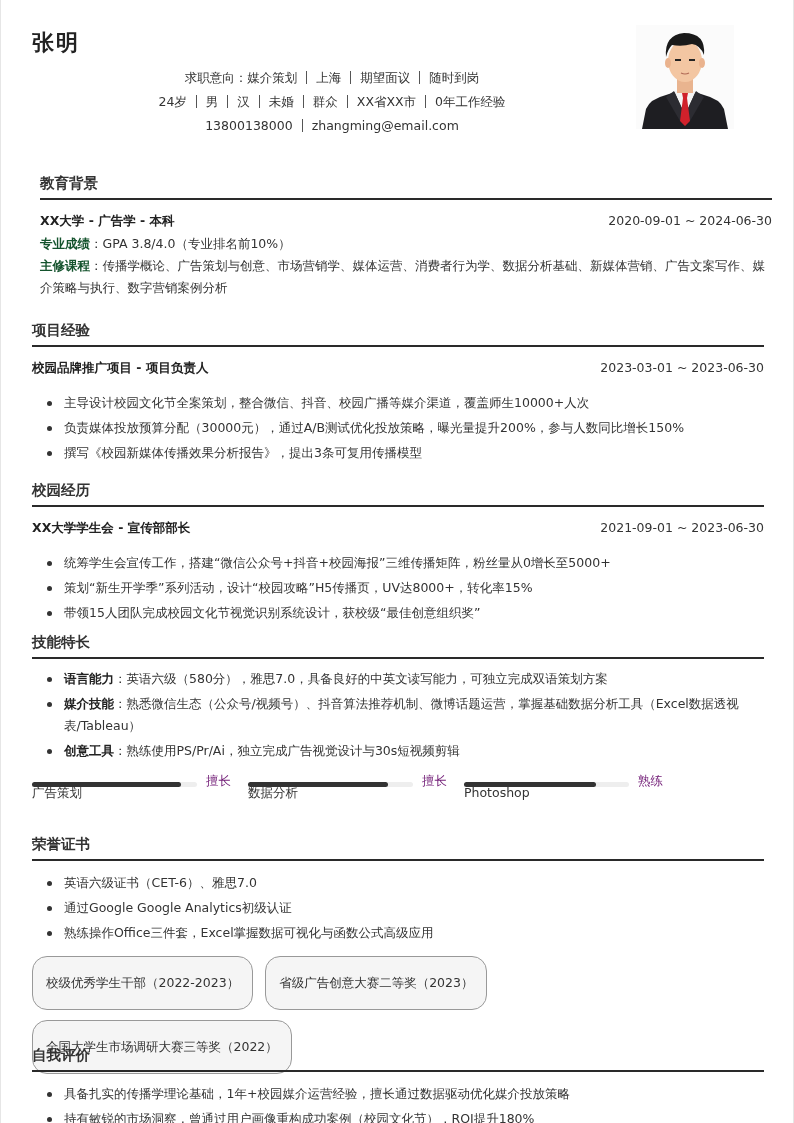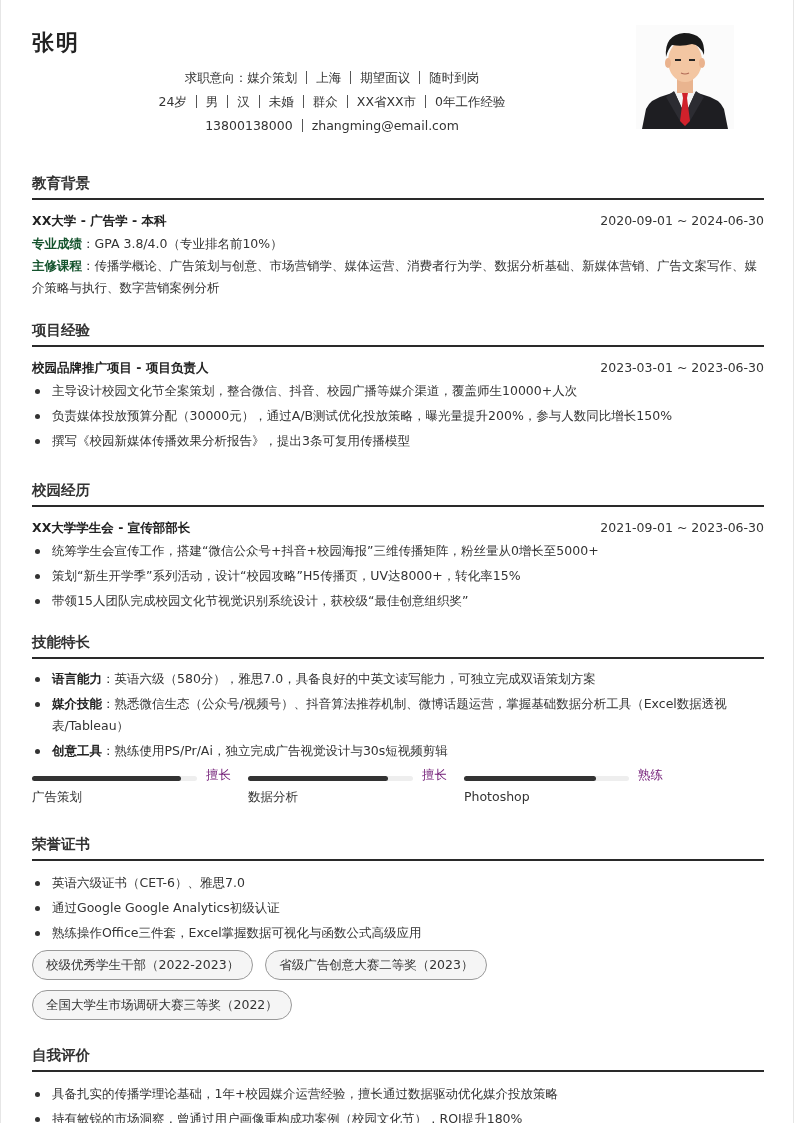--- a/index.html
+++ b/index.html
@@ -27,38 +27,38 @@
   }
   
   .section { position: absolute; left: 0; width: 732px; }
   .sec-title { font-size: 14.5px; font-weight: bold; color: #333; height: 22px; line-height: 22px; }
   .sec-rule { height: 1.5px; background: #2a2a2a; margin-top: 4px; }
   .row { position: relative; font-size: 12.5px; line-height: 24px; height: 24px; }
   .row .left { font-weight: bold; color: #222; }
   .row .date { position: absolute; right: 0; top: 0; color: #333; font-weight: normal; }
   .para { font-size: 12.5px; line-height: 22px; color: #333; }
   .para b { color: #14532d; }
-  ul.bul { list-style: none; margin: 0; padding: 0; }
+  ul.bul { list-style: none; margin: 12px; padding: 0; }
   ul.bul li { position: relative; padding-left: 20px; font-size: 12.5px; line-height: 22px; color: #333; margin-bottom: 3px; }
   ul.bul li::before {
     content: ""; position: absolute; left: 3px; top: 9px; width: 5px; height: 5px; border-radius: 50%; background: #333;
   }
   ul.bul li b { color: #222; }
   
   .skills-bars { position: relative; height: 36px; margin-top: 6px; }
   .skill { position: absolute; top: 0; width: 200px; }
   .skill .track { position: absolute; left: 0; top: 8px; width: 165px; height: 5px; background: #eeeeee; border-radius: 3px; }
   .skill .fill { height: 5px; background: #333; border-radius: 3px; }
   .skill .lvl { position: absolute; left: 174px; top: -1px; font-size: 12.5px; color: #701a75; white-space: nowrap; }
-  .skill .nm { position: absolute; left: 0; top: 21px; font-size: 12.5px; color: #333; white-space: nowrap; }
+  .skill .nm { position: absolute; left: 0; top: 11px; font-size: 12.5px; color: #333; white-space: nowrap; }
   
   .tags { display: flex; flex-wrap: wrap; gap: 10px 12px; margin-top: 6px; width: 560px; }
   .tag {
     border: 1px solid #999; border-radius: 15px; background: #f5f5f5;
-    font-size: 12.5px; color: #333; padding: 0 13px; height: 28px; line-height: 28px;
+    font-size: 12.5px; color: #333; padding: 12px 13px; height: 28px; line-height: 28px;
   }
 </style>
 </head>
 <body>
 
 <div class="page">
 
   <div class="header">
     <div class="name">张明</div>
 
@@ -97,21 +97,21 @@
         <path d="M30 32 Q28 10 48 8 Q70 8 68 30 Q64 20 56 19 Q46 22 36 20 Q32 24 30 32 Z" fill="#1a1a1a"></path>
 
         <rect x="39" y="34" width="6" height="2" fill="#222"></rect>
         <rect x="53" y="34" width="6" height="2" fill="#222"></rect>
 
         <path d="M45 48 Q49 50 53 48" stroke="#b06a55" stroke-width="1.2" fill="none"></path>
       </svg>
     </div>
   </div>
 
-  <div class="section" style="top:172px;">
+  <div class="section" style="top:172px;margin-left:8px;">
     <div class="sec-title">教育背景</div>
     <div class="sec-rule"></div>
     <div class="row" style="margin-top:9px;">
       <span class="left">XX大学 - 广告学 - 本科</span>
       <span class="date">2020-09-01 ~ 2024-06-30</span>
     </div>
     <div class="para"><b>专业成绩</b><span>：GPA 3.8/4.0（专业排名前10%）</span></div>
     <div class="para"><b>主修课程</b><span>：传播学概论、广告策划与创意、市场营销学、媒体运营、消费者行为学、数据分析基础、新媒体营销、广告文案写作、媒介策略与执行、数字营销案例分析</span></div>
   </div>
 

